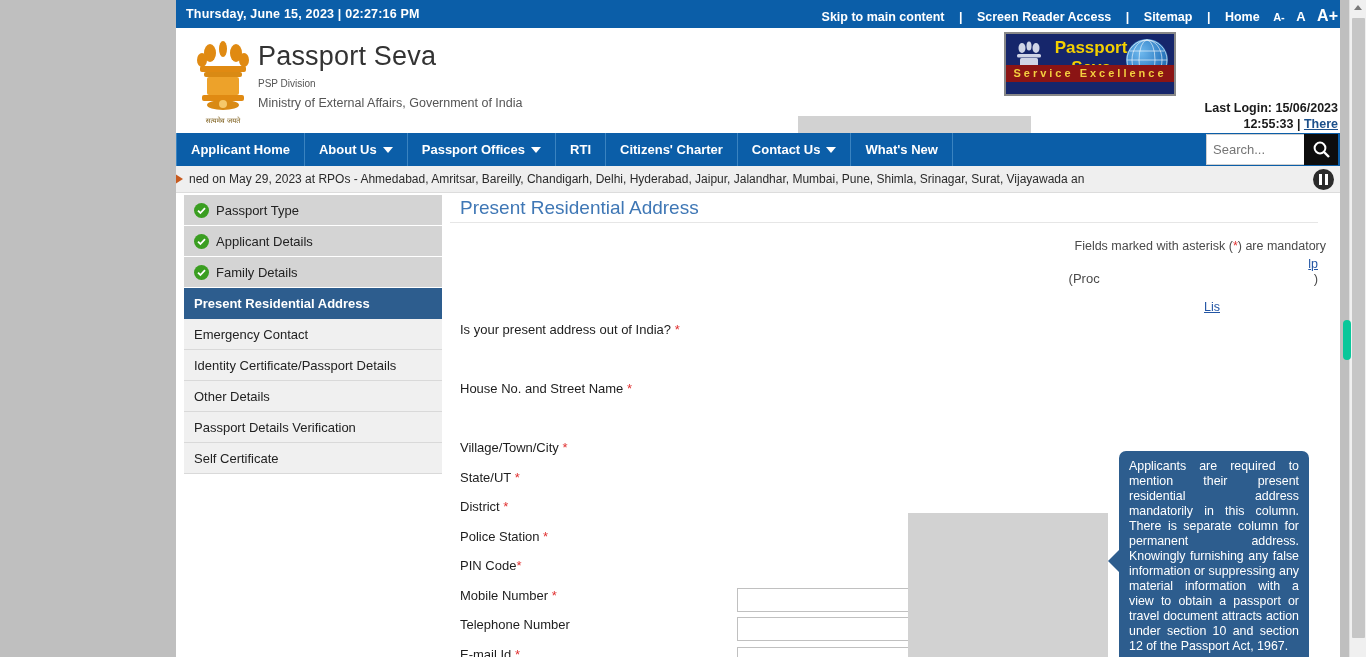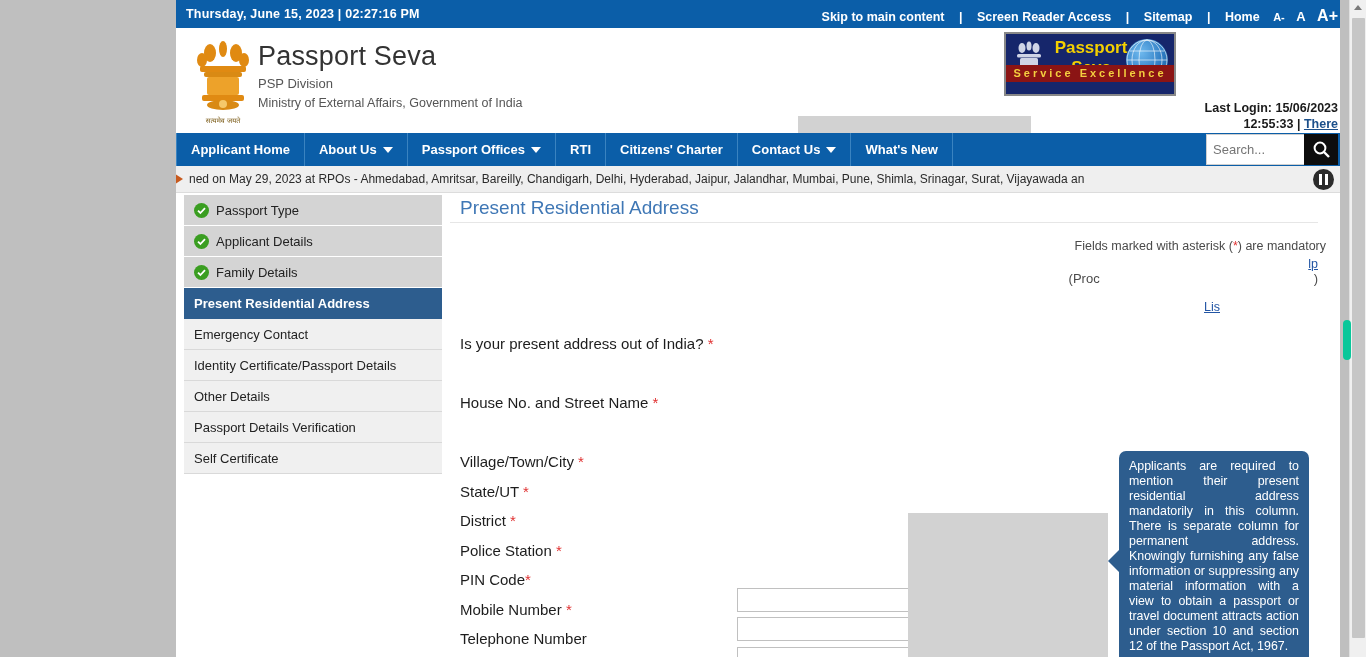--- a/index.html
+++ b/index.html
@@ -60,21 +60,21 @@
   .emblem {
     position: absolute; left: 16px; top: 8px;
     width: 62px; height: 92px;
   }
   .brandblock { position: absolute; left: 82px; top: 12px; }
   .brandblock .title {
     font-size: 27px; color: #333; font-weight: normal;
     letter-spacing: .2px; line-height: 32px;
   }
   .brandblock .sub1 {
-    font-size: 13px; color: #555; margin-top: 4px; line-height: 16px;
+    font-size: 10px; color: #555; margin-top: 4px; line-height: 16px;
   }
   .brandblock .sub2 {
     font-size: 12.5px; color: #555; margin-top: 3px; line-height: 16px;
   }
   .masked-top {
     position: absolute; left: 622px; top: 88px;
     width: 233px; height: 22px;
     background: #d2d2d2;
   }
   .pslogo {
@@ -273,22 +273,22 @@
   
   .form {
     position: absolute; left: 10px; top: 127px;
     width: 868px;
   }
   .frow {
     position: relative;
     height: 29.5px;
   }
   .flabel {
-    position: absolute; left: 0; top: 13px;
-    font-size: 15px; color: #1d1d1d; white-space: nowrap;
+    position: absolute; left: 0; top: 0;
+    font-size: 13px; color: #1d1d1d; white-space: nowrap;
   }
   .flabel .ast { color: #e03131; }
   .fin {
     position: absolute; left: 277px; top: 0;
     width: 184px; height: 24px;
     border: 1px solid #c0c0c0;
     background: #ffffff;
     font-size: 13px;
     font-family: "Liberation Sans", sans-serif;
     padding: 0 4px;

